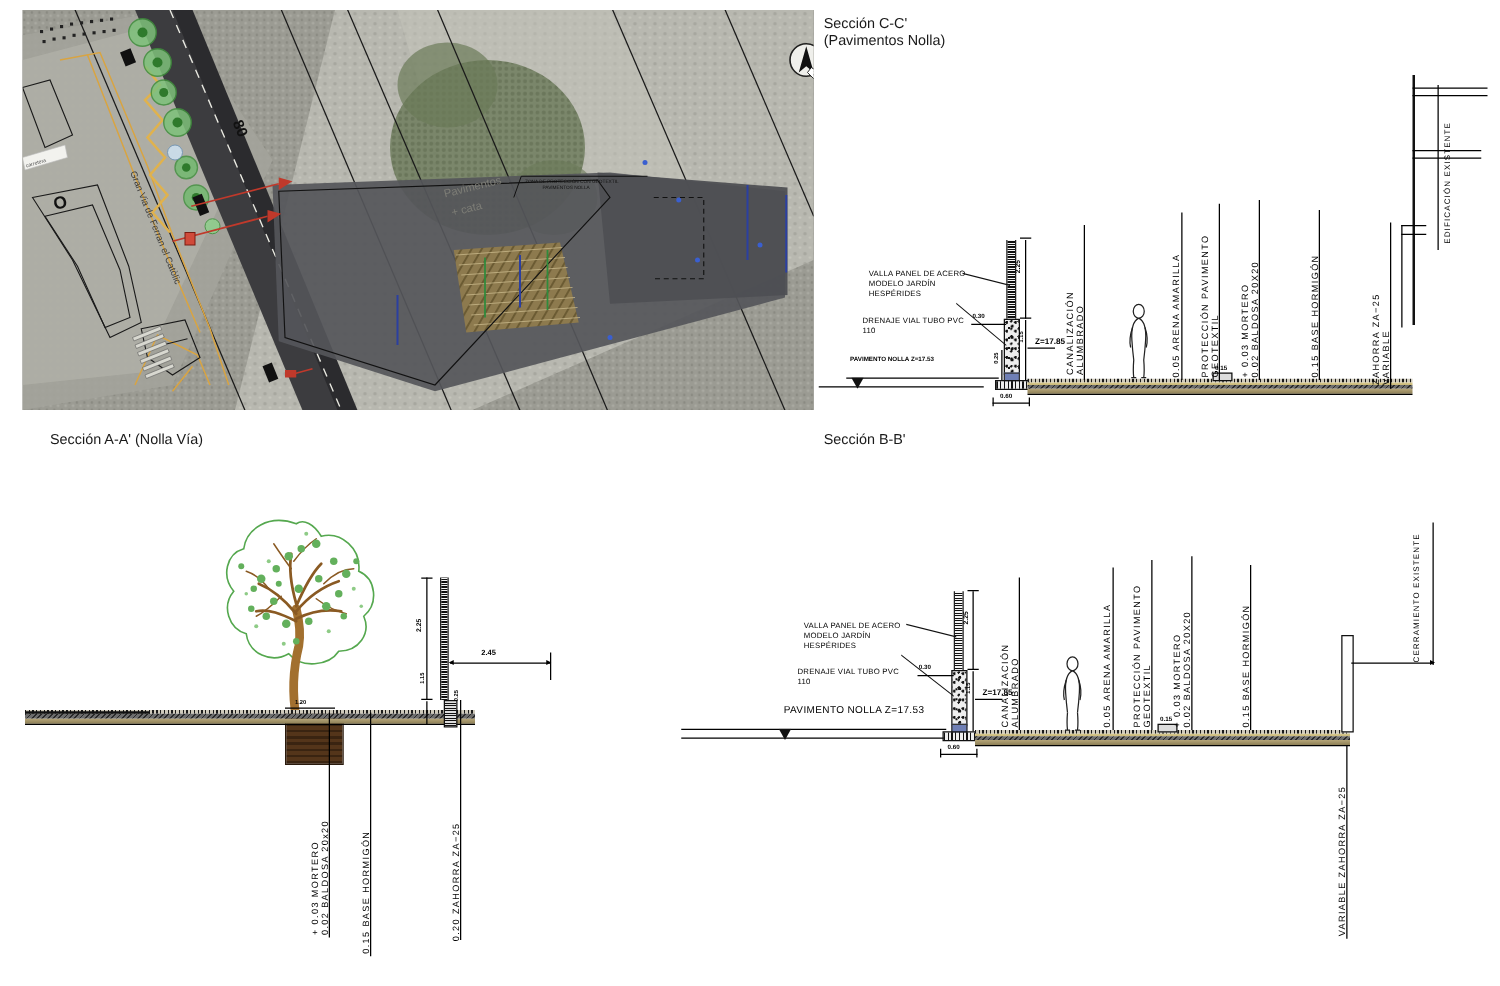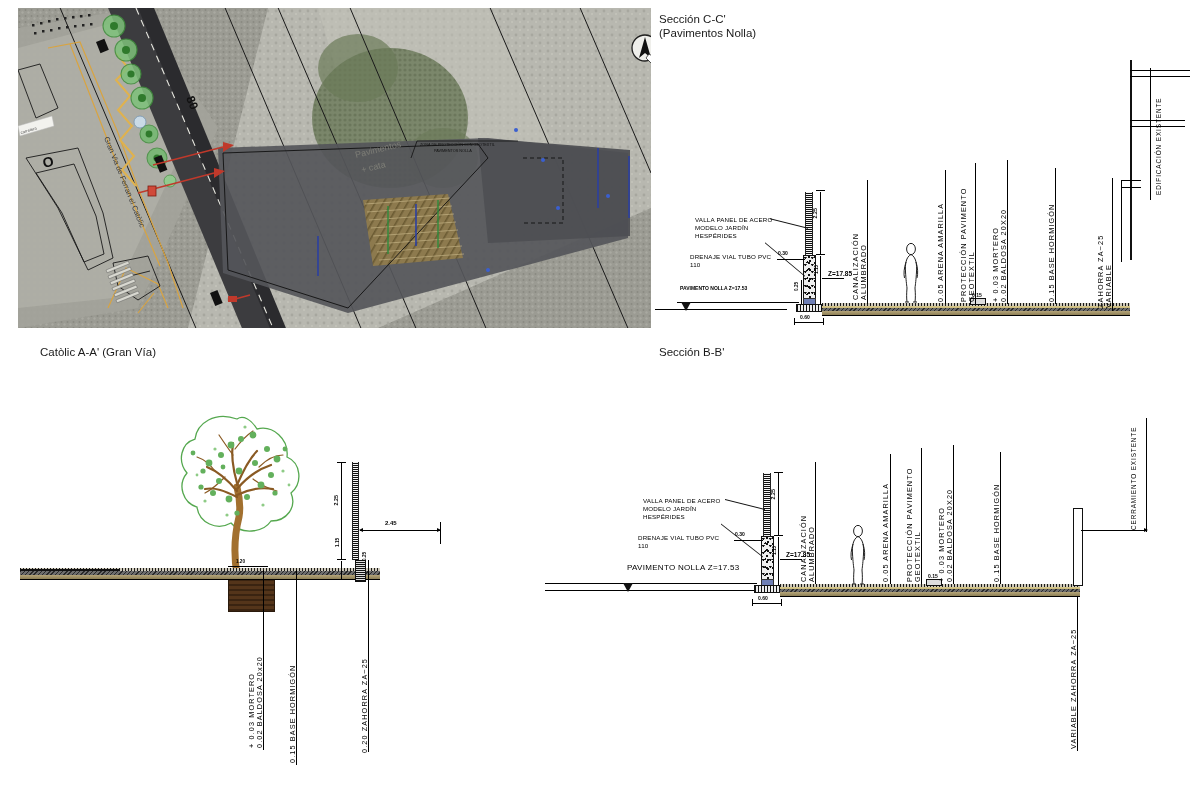--- a/index.html
+++ b/index.html
@@ -345,21 +345,21 @@
 
   <div class="abs hl" style="left:139px;top:262px;width:30px;"></div>
   <div class="abs tickV" style="left:139px;top:258px;"></div>
   <div class="abs tickV" style="left:168px;top:258px;"></div>
   <div class="abs dimS" style="left:145px;top:254px;">0.60</div>
 
   <div class="abs hl" style="left:167px;top:218px;width:22px;"></div>
   <div class="abs dimS" style="left:173px;top:210px;font-size:6.5px;">Z=17.85</div>
 </div>
 
-<div class="abs secTitle" style="left:40px;top:345px;width:260px;">Catòlic A-A' (Gran Vía)</div>
+<div class="abs secTitle" style="left:40px;top:345px;width:260px;">Sección A-A' (Nolla Vía)</div>
 <div class="abs secTitle" style="left:659px;top:345px;width:260px;">Sección B-B'</div>
 
 <div class="abs" style="left:0px;top:400px;width:470px;height:380px;">
 
   <svg class="abs" style="left:175px;top:5px;" width="130" height="175" viewBox="0 0 130 175">
 
     <path d="M62 14 C40 6,22 18,20 34 C6 38,2 56,12 68 C2 80,8 98,22 102
              C24 118,42 126,56 118 C66 130,88 128,96 116 C112 116,122 102,116 88
              C128 78,126 58,112 52 C114 34,98 20,82 24 C76 14,68 10,62 14 Z" fill="none" stroke="#55a84f" stroke-width="1.3"></path>
 

